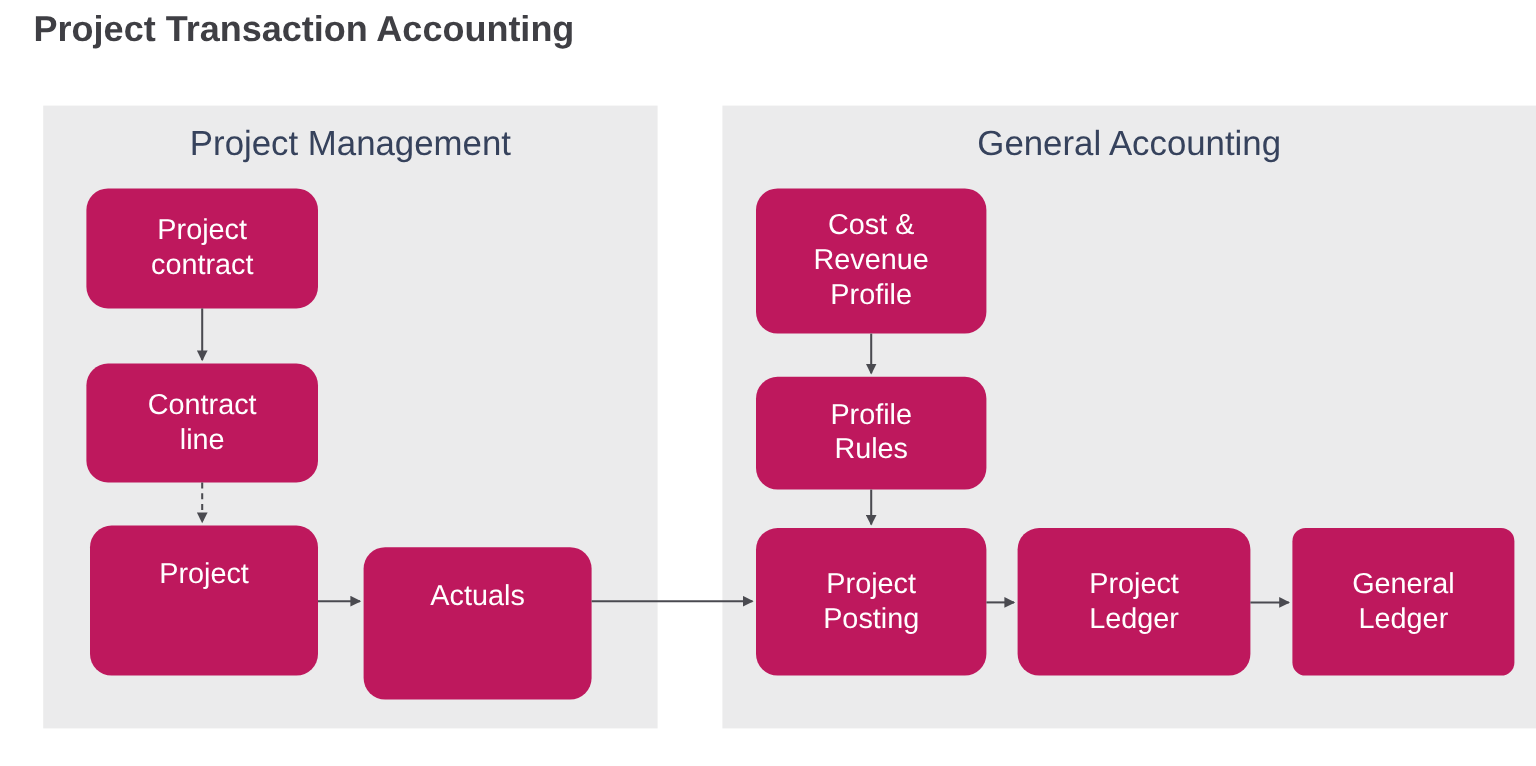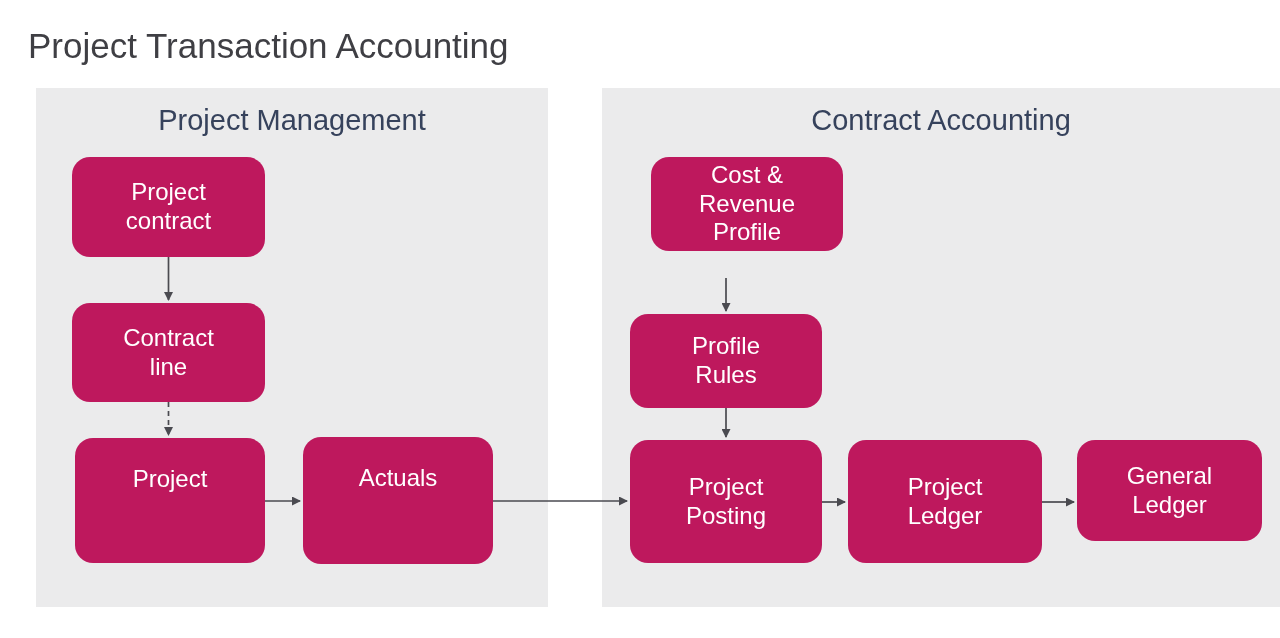--- a/index.html
+++ b/index.html
@@ -1,67 +1,67 @@
 <!DOCTYPE html>
 <html><head>
 <meta charset="utf-8">
 <style>
   html, body { margin:0; padding:0; background:#ffffff; }
   .canvas {
     position:relative; width:1280px; height:638px; background:#ffffff;
     font-family:"Liberation Sans", sans-serif; overflow:hidden;
   }
   .title {
-    position:absolute; left:28px; top:26px;
-    font-size:35px; font-weight:normal; color:#3F3F44;
+    position:absolute; left:28px; top:8px;
+    font-size:30px; font-weight:bold; color:#3F3F44;
   }
   .panel { position:absolute; top:88px; height:519px; background:#EBEBEC; }
   .panel-left  { left:36px;  width:512px; }
   .panel-right { left:602px; width:678px; }
   .panel-header {
     position:absolute; top:16px; left:0; width:100%;
     text-align:center; font-size:29px; color:#36425C;
   }
   .node {
     position:absolute; background:#be185d; color:#FFFFFF;
     border-radius:18px; box-sizing:border-box;
     display:flex; align-items:center; justify-content:center;
     text-align:center; font-size:24px; line-height:1.2;
     white-space:pre-line;
   }
   .text-high { align-items:flex-start; padding-top:27px; }
   #node-project-contract     { left:72px;   top:157px; width:193px; height:100px; }
   #node-contract-line        { left:72px;   top:303px; width:193px; height:99px;  }
   #node-project              { left:75px;   top:438px; width:190px; height:125px; }
-  #node-actuals              { left:303px;  top:437px; width:190px; height:127px; }
-  #node-cost-revenue-profile { left:651px;  top:157px; width:192px; height:94px;text-align:center; }
+  #node-actuals              { left:303px;  top:456px; width:190px; height:127px; }
+  #node-cost-revenue-profile { left:630px;  top:157px; width:192px; height:121px;text-align:center; }
   #node-profile-rules        { left:630px;  top:314px; width:192px; height:94px;  }
   #node-journal-posting      { left:630px;  top:440px; width:192px; height:123px; }
   #node-project-ledger       { left:848px;  top:440px; width:194px; height:123px; }
-  #node-general-ledger       { left:1077px; top:440px; width:185px; height:101px; }
+  #node-general-ledger       { left:1077px; top:440px; width:185px; height:123px;border-radius:11px; }
   .arrow-layer {
     position:absolute; left:0; top:0; width:1280px; height:638px;
     pointer-events:none;
   }
   .arrow { stroke:#4A4A50; stroke-width:1.7; fill:none; }
   .arrow.dashed { stroke-dasharray:5 4; }
 </style>
 </head>
 <body>
 
 <div class="canvas">
 
   <div class="title">Project Transaction Accounting</div>
 
   <div class="panel panel-left">
     <div class="panel-header">Project Management</div>
   </div>
 
   <div class="panel panel-right">
-    <div class="panel-header">Contract Accounting</div>
+    <div class="panel-header">General Accounting</div>
   </div>
 
   <div class="node" id="node-project-contract">Project
 contract</div>
   <div class="node" id="node-contract-line">Contract
 line</div>
   <div class="node text-high" id="node-project">Project</div>
   <div class="node text-high" id="node-actuals">Actuals</div>
   <div class="node" id="node-cost-revenue-profile">Cost &amp;
 Revenue

